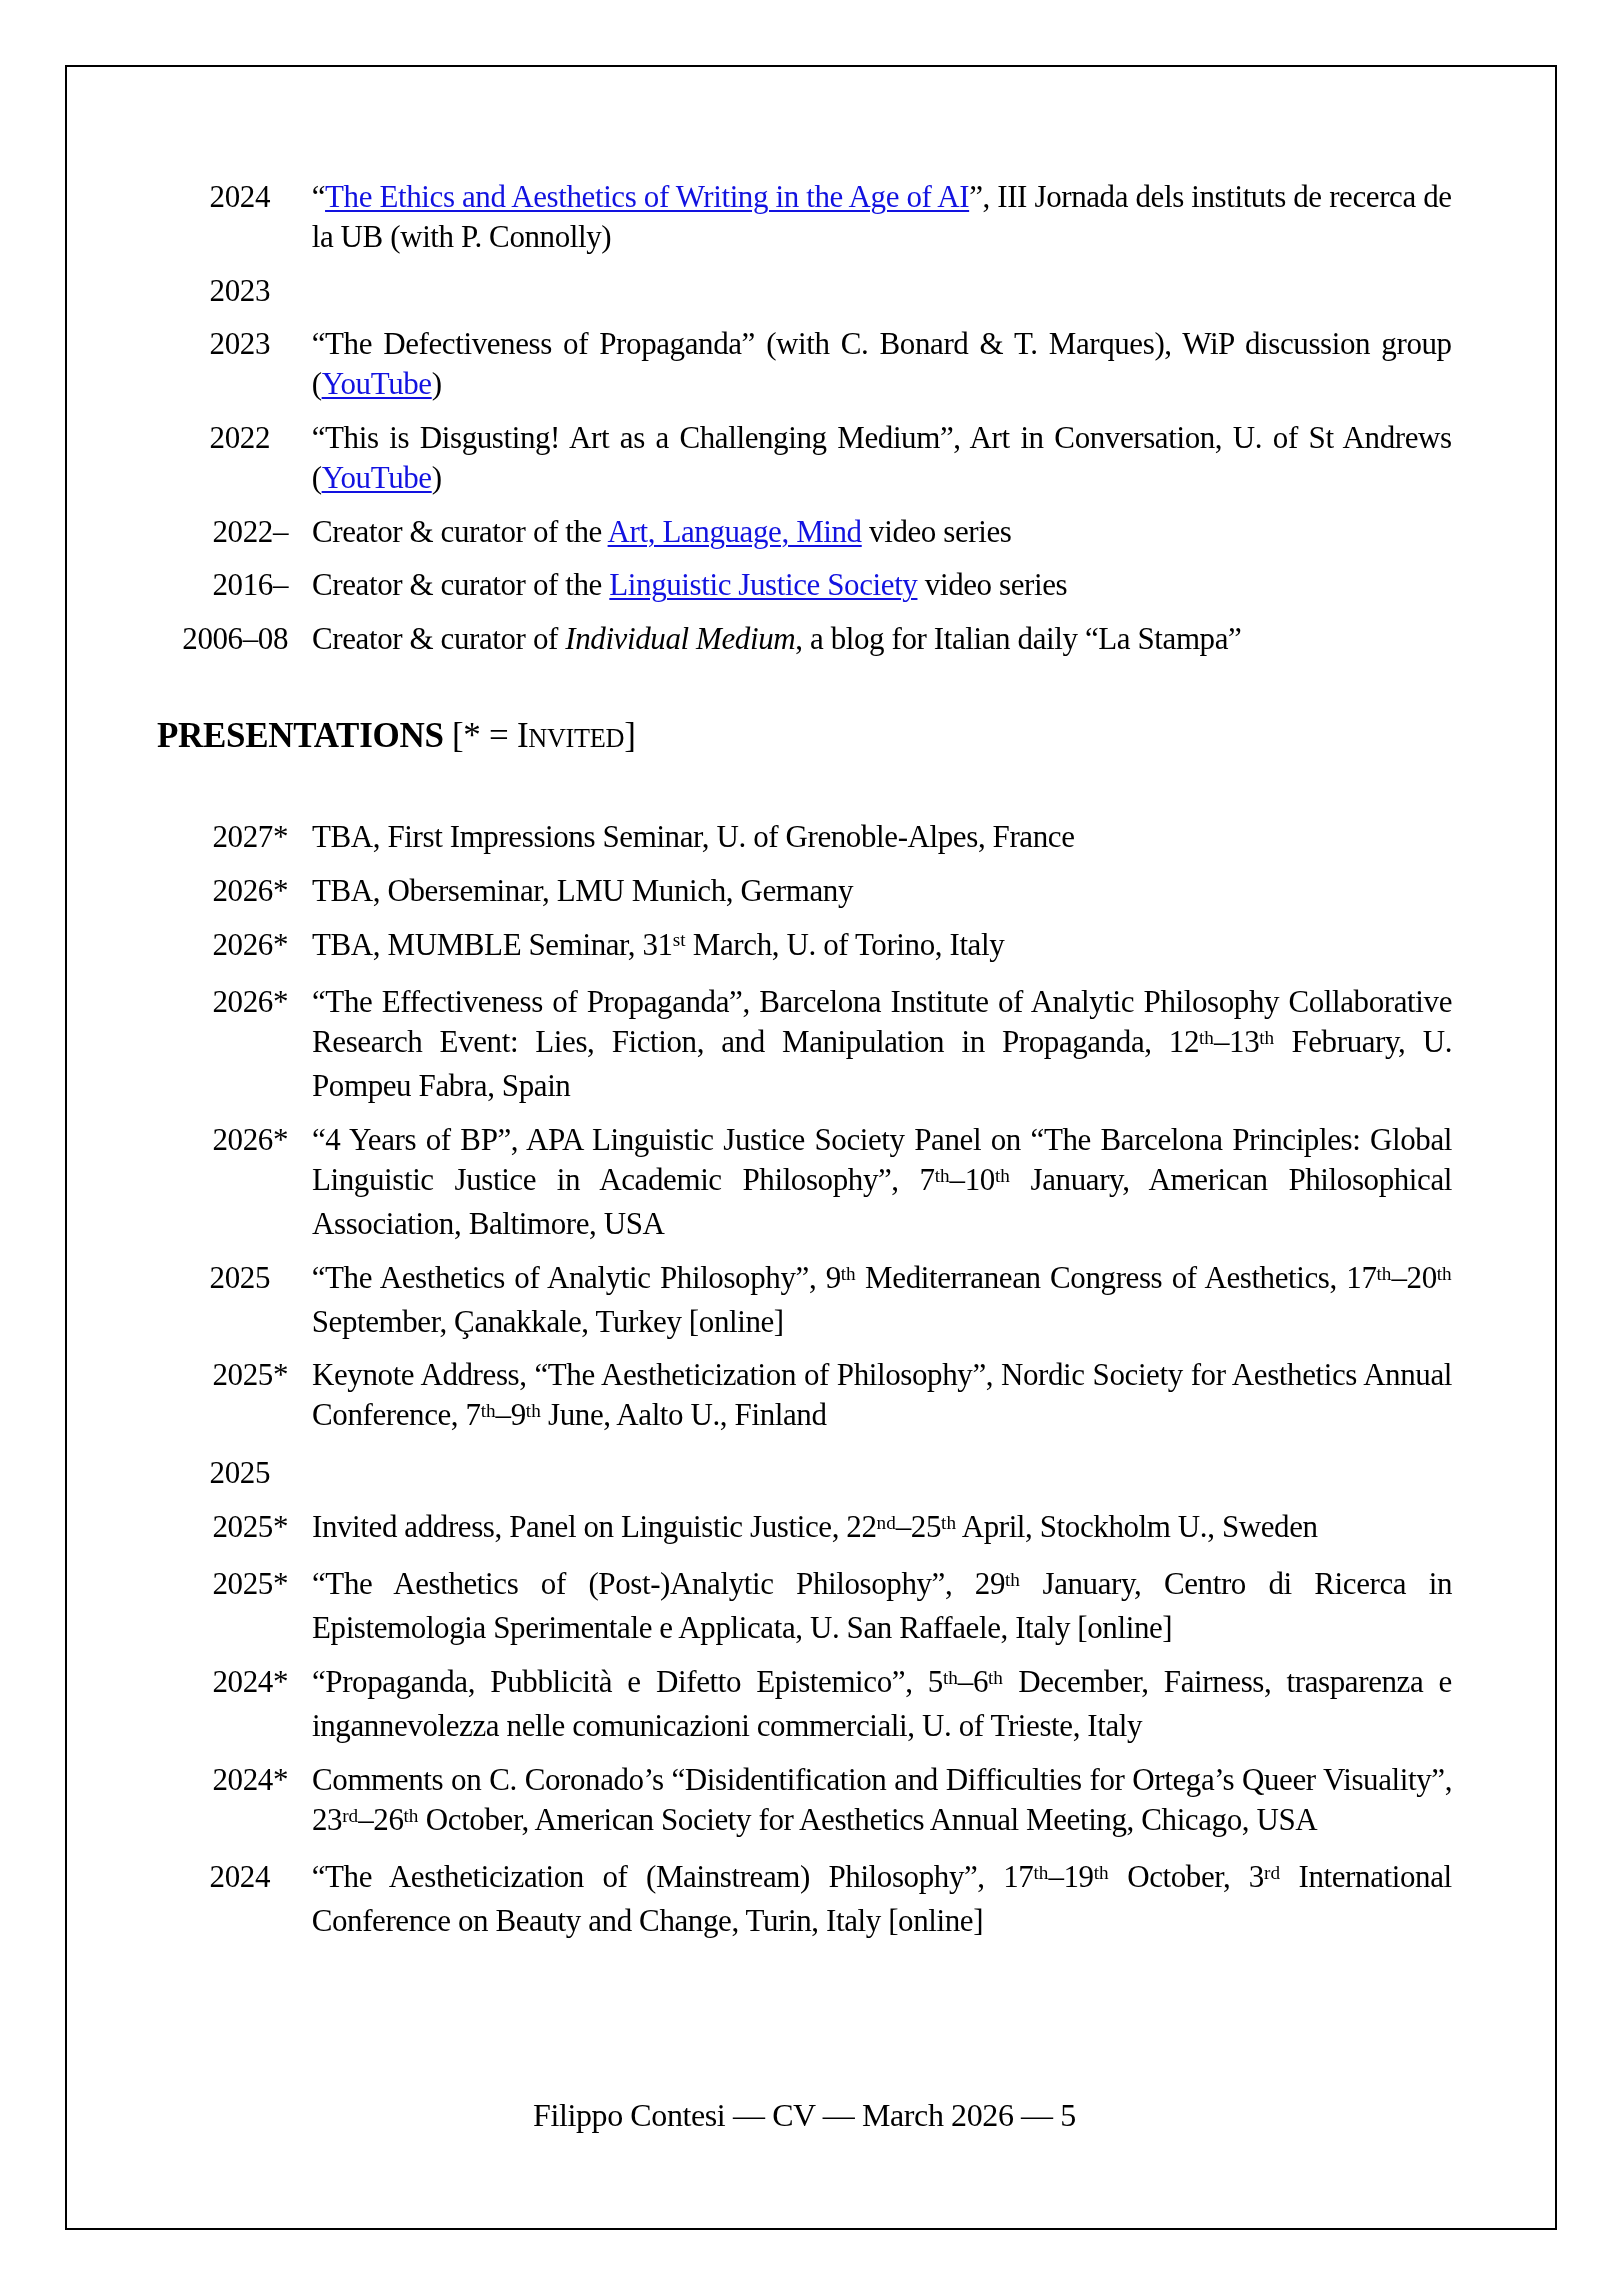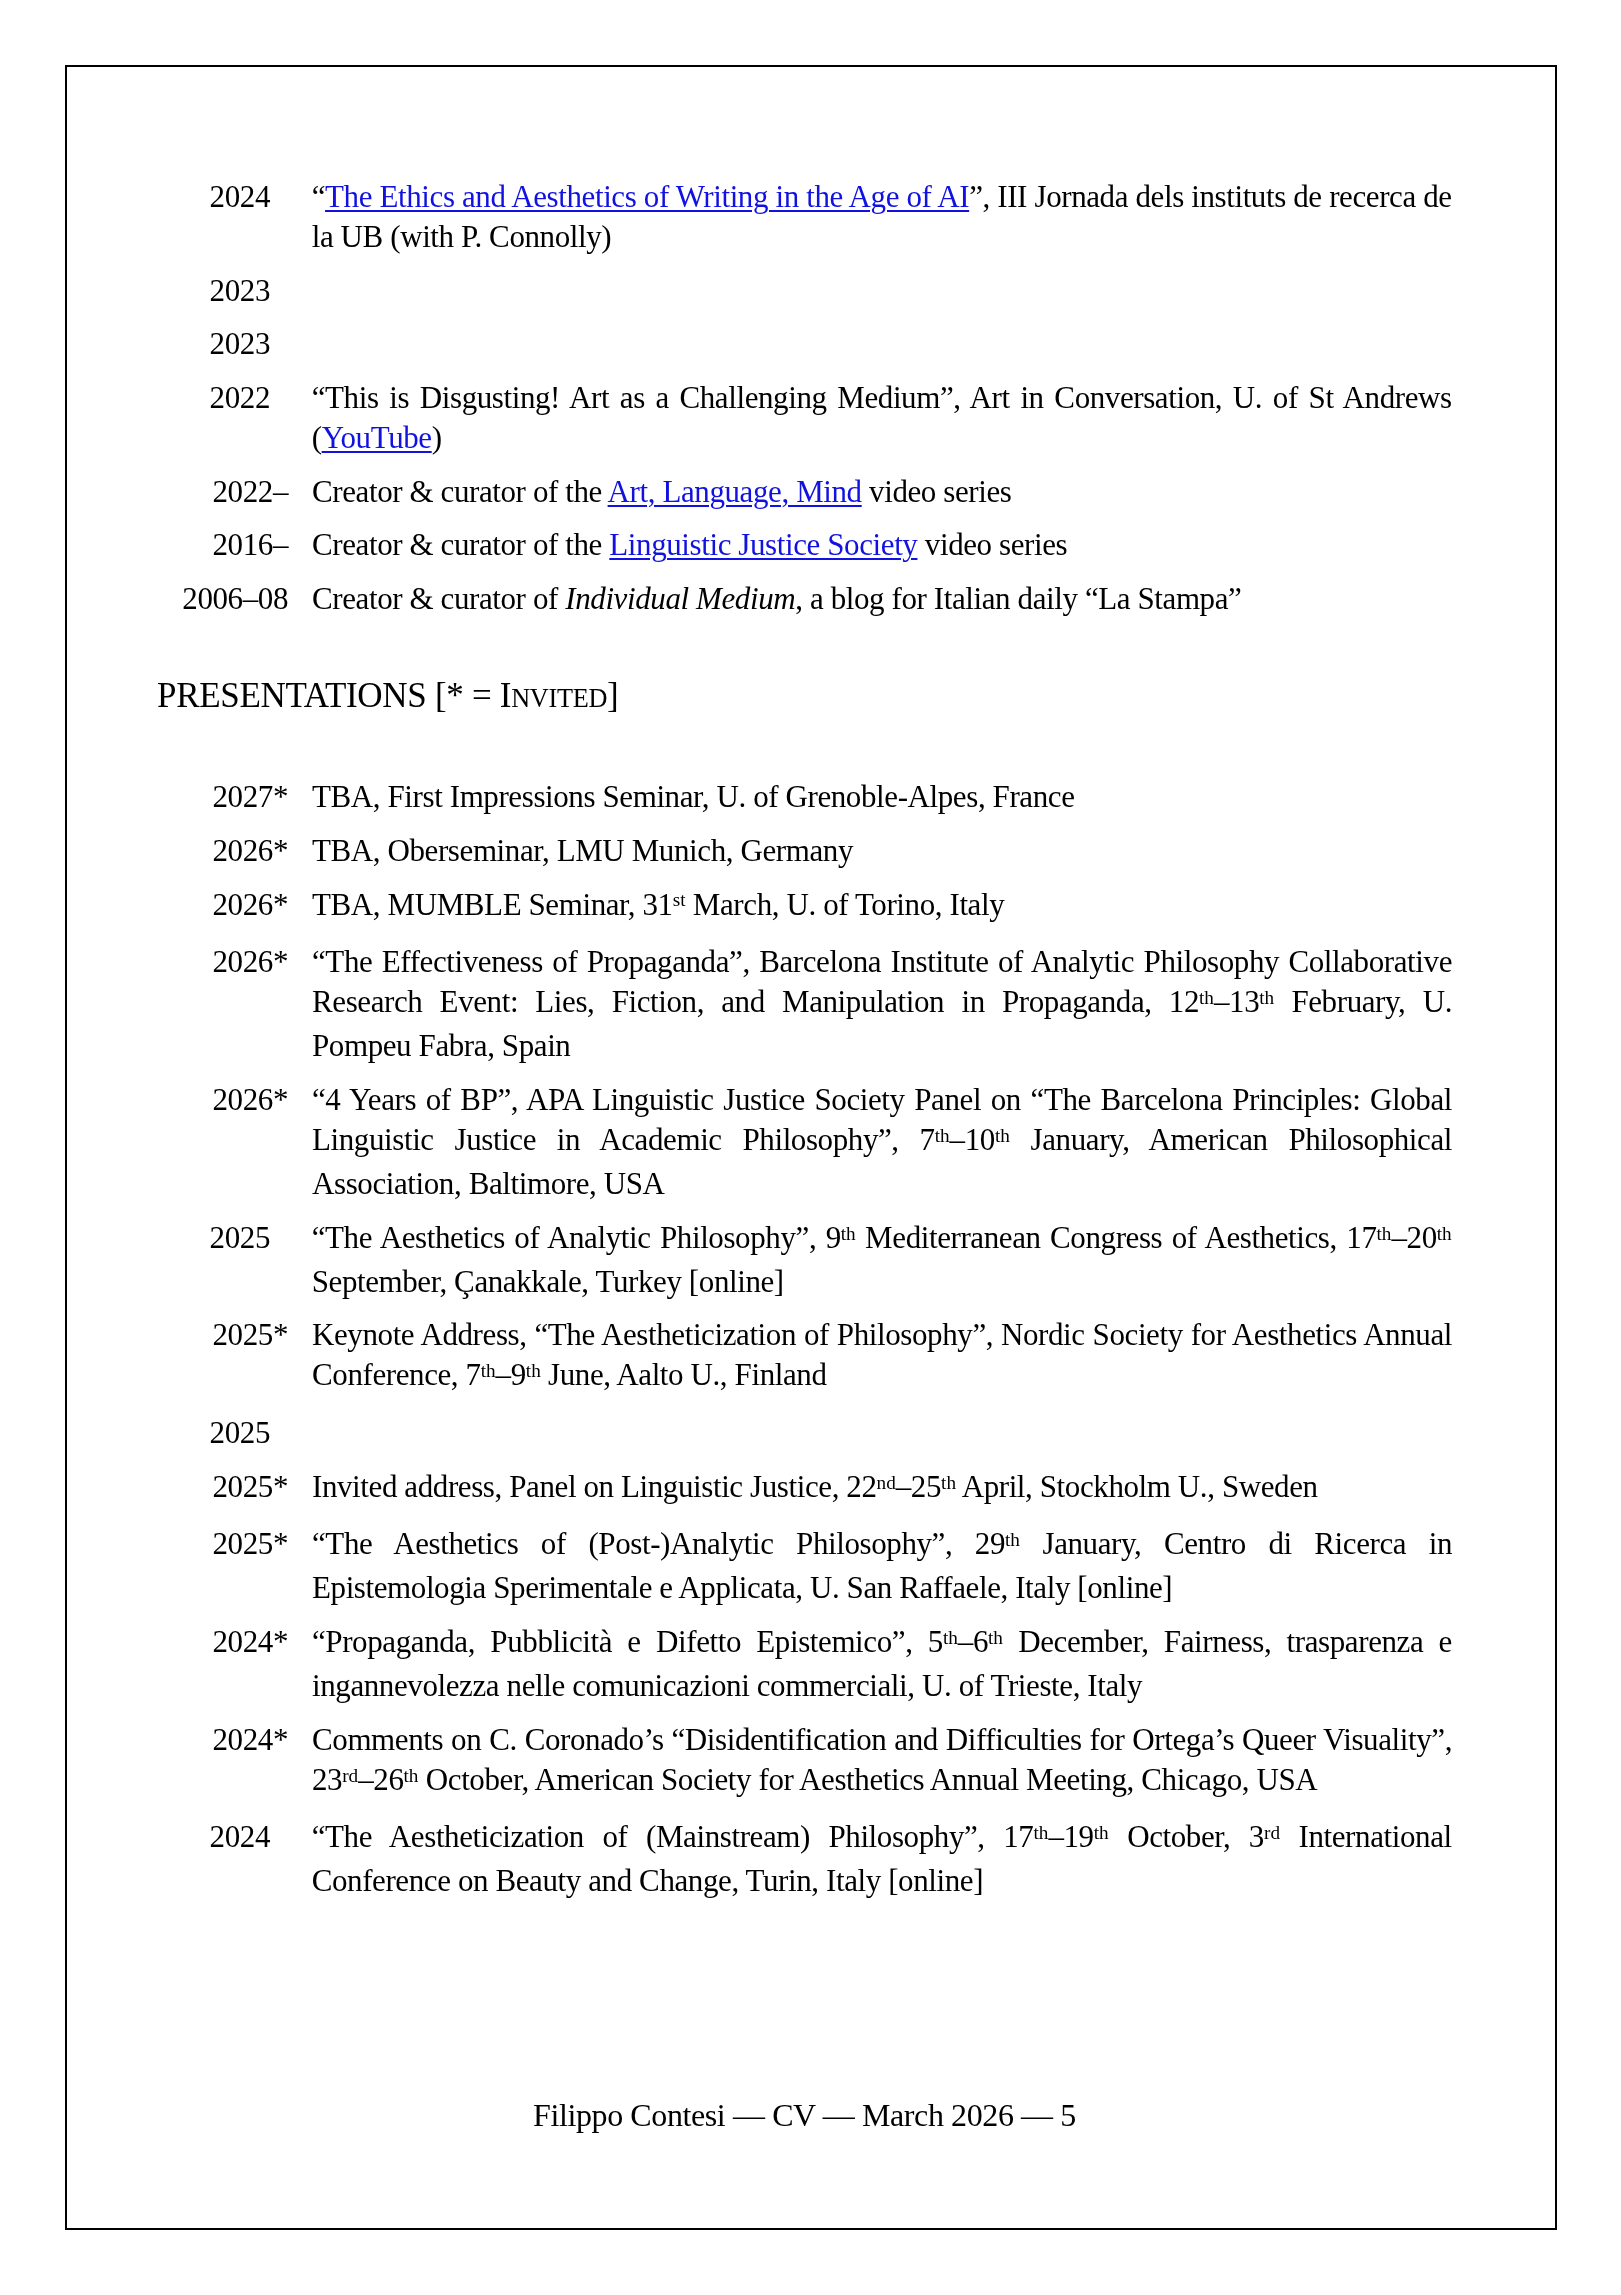--- a/index.html
+++ b/index.html
@@ -55,21 +55,21 @@
     letter-spacing: 0;
     margin-top: 41px;
   }
   .heading {
     margin: 54px 0 55px 0;
     font-size: 35px;
     line-height: 46px;
     letter-spacing: -0.3px;
     font-weight: normal;
   }
-  .heading .h-bold { font-weight: normal; }
+  .heading .h-bold { font-weight: bold; }
   .heading .sc-small { font-size: 0.75em; text-align: right; }
   .footer {
     position: absolute;
     left: 157px; top: 2095px;
     width: 1295px;
     text-align: center;
     font-size: 32px;
     line-height: 40px;
     letter-spacing: -0.4px;
   }
@@ -86,20 +86,21 @@
       <div class="entry-list">
           <div class="entry">
             <div class="entry-label padded">2024</div>
             <div class="entry-text"><span>“</span><a href="#">The Ethics and Aesthetics of Writing in the Age of AI</a><span>”, III Jornada dels instituts de recerca de la UB (with P. Connolly)</span></div>
           </div>
           <div class="entry">
             <div class="entry-label padded">2023</div>
           </div>
           <div class="entry">
             <div class="entry-label padded">2023</div>
+            <div class="entry-text"><span>“The Defectiveness of Propaganda” (with C. Bonard &amp; T. Marques), WiP discussion group (</span><a href="#">YouTube</a><span>)</span></div>
           </div>
           <div class="entry">
             <div class="entry-label padded">2022</div>
             <div class="entry-text"><span>“This is Disgusting! Art as a Challenging Medium”, Art in Conversation, U. of St Andrews (</span><a href="#">YouTube</a><span>)</span></div>
           </div>
           <div class="entry">
             <div class="entry-label">2022–</div>
             <div class="entry-text"><span>Creator &amp; curator of the </span><a href="#">Art, Language, Mind</a><span> video series</span></div>
           </div>
           <div class="entry">

